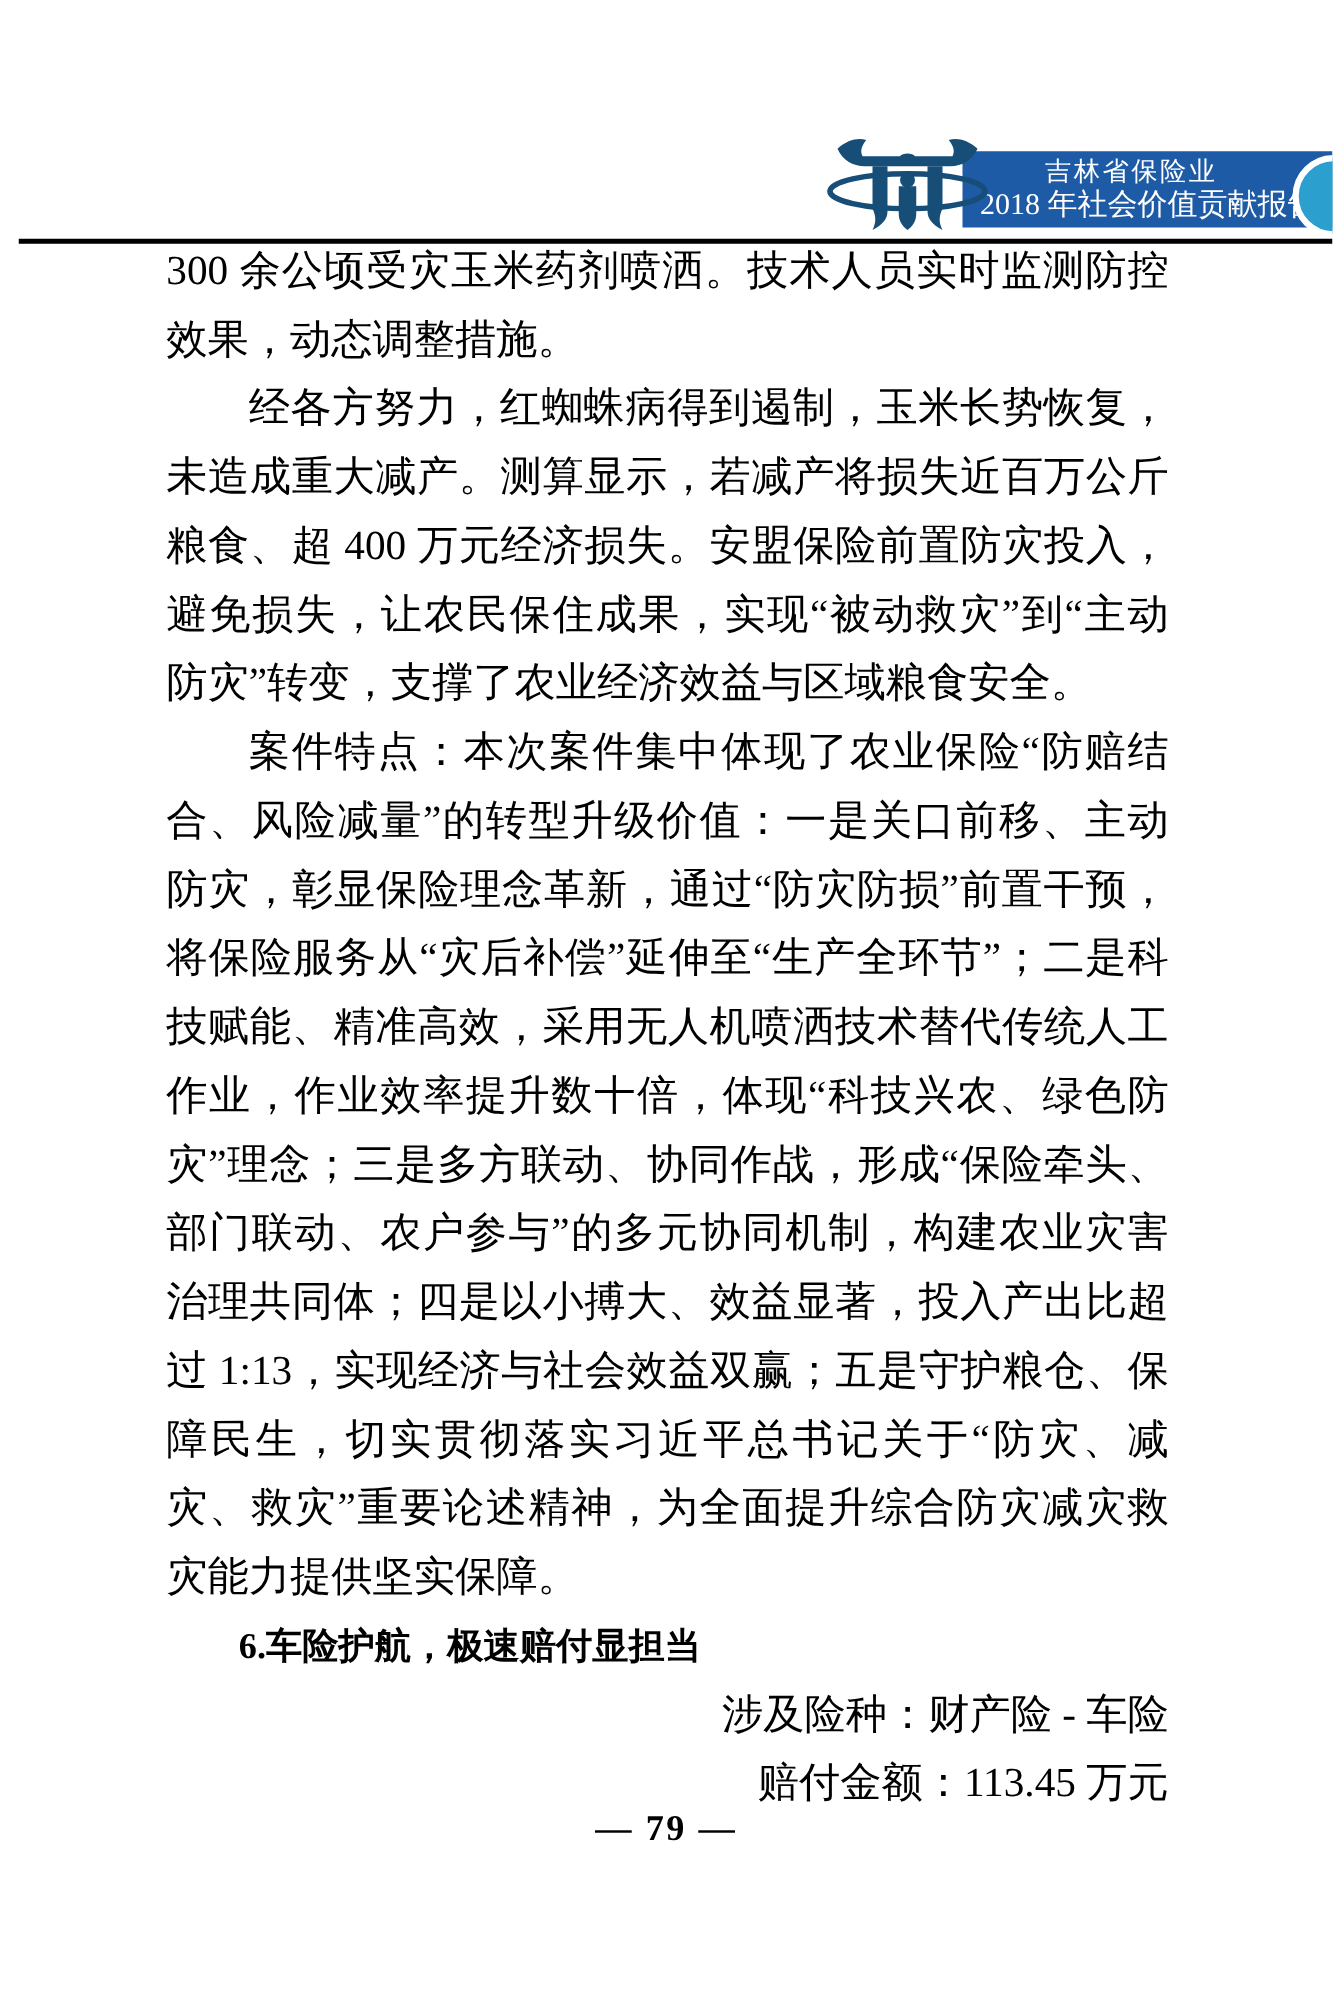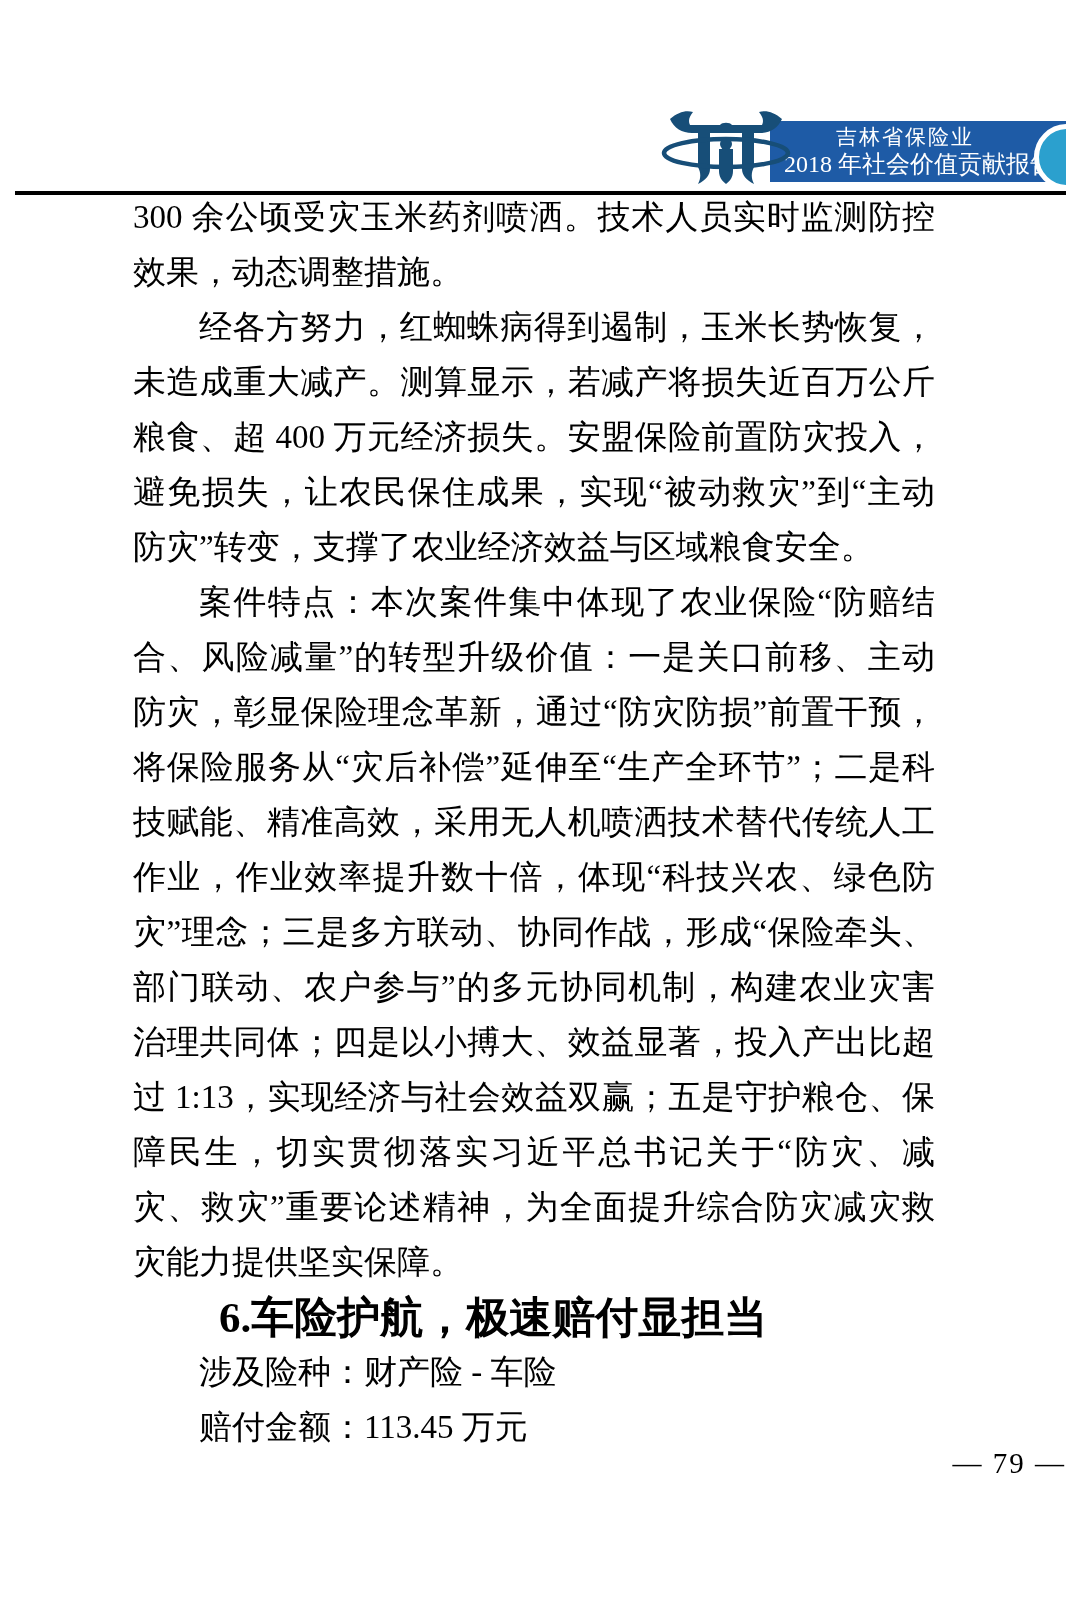--- a/index.html
+++ b/index.html
@@ -43,32 +43,32 @@
   
   .content {
     position: absolute; left: 133px; top: 190px; width: 802px;
     font-size: 33px; line-height: 55px;
     text-align: justify;
   }
   .content p { margin: 0; }
   .indent { text-indent: 2em; }
   .section-heading {
     margin: 0;
-    font-size: 43px; line-height: 55px;
+    font-size: 29px; line-height: 55px;
     font-weight: bold;
     text-indent: 2em;
     text-align: left;
   }
-  .detail { text-align: left; }
+  .detail { text-align: right; }
 
   
   .page-number {
     position: absolute; top: 1447px; left: 0; width: 100%;
-    text-align: right;
-    font-size: 29px; font-weight: normal;
+    text-align: center;
+    font-size: 29px; font-weight: bold;
     letter-spacing: 2px;
   }
 </style>
 </head>
 <body>
 
 <div class="page">
 
   <div class="header">
 

